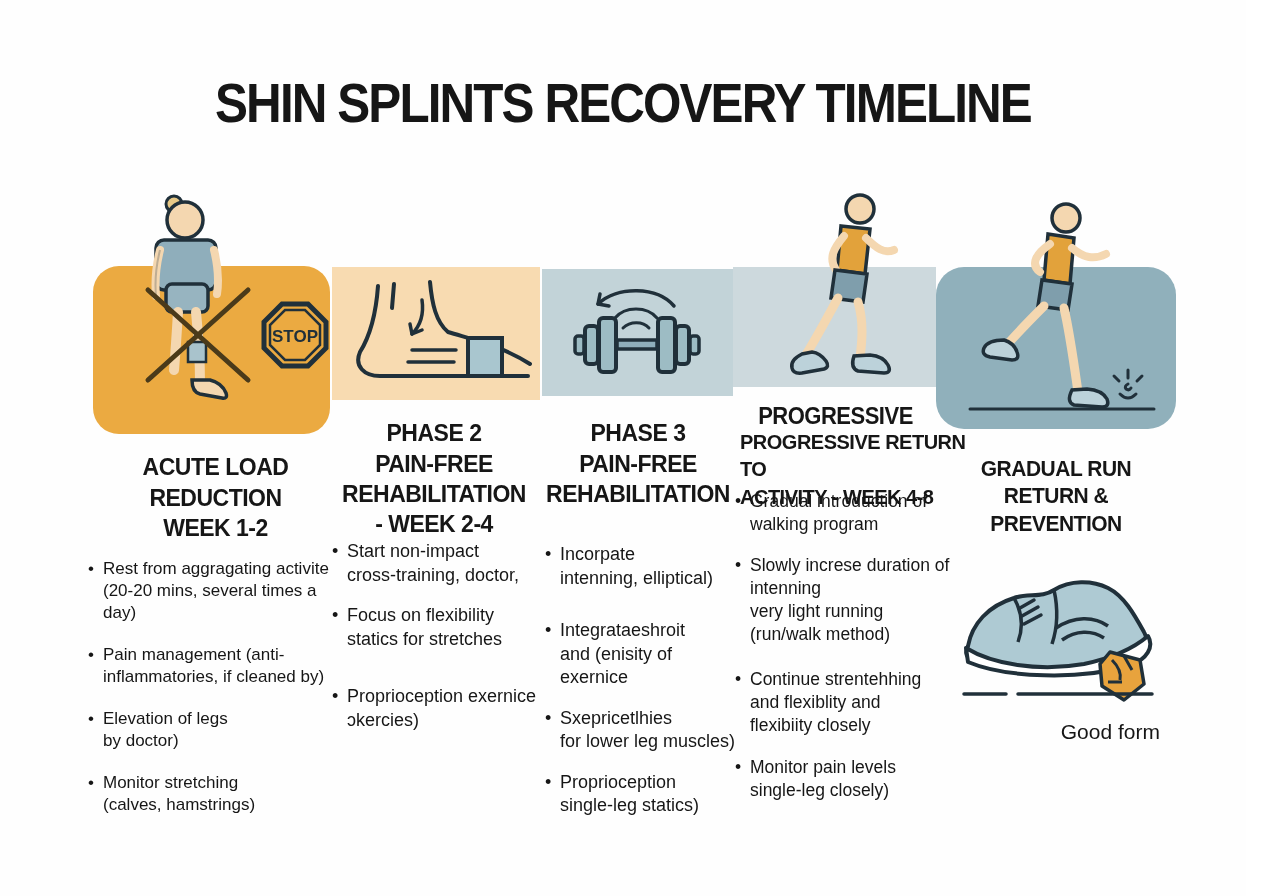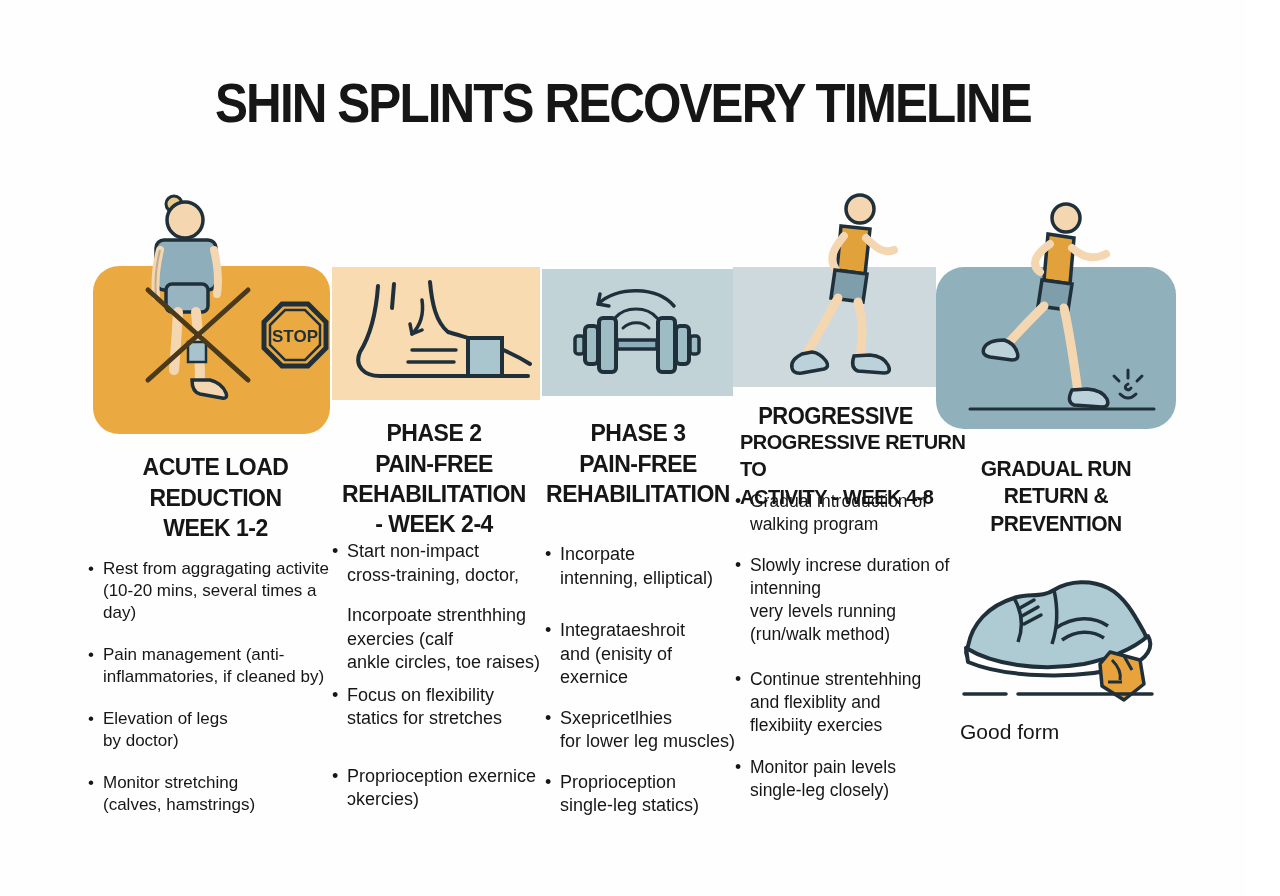--- a/index.html
+++ b/index.html
@@ -14,21 +14,21 @@
            font-size:23px;line-height:29px;text-align:center;transform:scaleY(1.05);transform-origin:center top;}
   .heading.left{text-align:left;}
   .bullets{position:absolute;}
   .bullet{display:flex;align-items:flex-start;}
   .marker{width:15px;flex:0 0 15px;font-size:18px;line-height:23px;}
   .btext{flex:1;white-space:pre-line;}
   .c1 .btext,.c1 .marker{font-size:17px;line-height:22px;}
   .c2 .btext,.c2 .marker{font-size:18px;line-height:23.5px;}
   .c3 .btext,.c3 .marker{font-size:18px;line-height:23.5px;}
   .c4 .btext,.c4 .marker{font-size:17.5px;line-height:23px;}
-  .caption{position:absolute;font-size:21px;text-align:left;}
+  .caption{position:absolute;font-size:21px;text-align:right;}
   svg{position:absolute;overflow:visible;}
 </style>
 </head>
 <body>
 
 <div class="canvas">
 
   <div class="title">SHIN SPLINTS RECOVERY TIMELINE</div>
 
   <div class="box r26" style="left:93px;top:266px;width:237px;height:168px;background:#ebaa41;"></div>
@@ -126,21 +126,21 @@
   <div class="heading" style="left:733px;top:401px;width:205px;font-size:22px;">PROGRESSIVE</div>
   <div class="heading left" style="left:740px;top:428px;width:230px;font-size:20px;line-height:26px;">PROGRESSIVE RETURN TO
 ACTIVITY - WEEK 4-8</div>
   <div class="heading" style="left:940px;top:455px;width:232px;font-size:21px;line-height:26px;">GRADUAL RUN
 RETURN &amp; PREVENTION</div>
 
   <div class="bullets c1" style="left:88px;top:558px;width:262px;">
     <div class="bullet" style="margin-bottom:20px;">
       <span class="marker">•</span>
       <span class="btext">Rest from aggragating activite
-(10-20 mins, several times a day)</span>
+(20-20 mins, several times a day)</span>
       </div>
     <div class="bullet" style="margin-bottom:20px;">
       <span class="marker">•</span>
       <span class="btext">Pain management (anti-
 inflammatories, if cleaned by)</span>
       </div>
     <div class="bullet" style="margin-bottom:20px;">
       <span class="marker">•</span>
       <span class="btext">Elevation of legs
 by doctor)</span>
@@ -151,26 +151,20 @@
 (calves, hamstrings)</span>
       </div>
   </div>
 
   <div class="bullets c2" style="left:332px;top:540px;width:218px;">
     <div class="bullet" style="margin-bottom:17px;">
       <span class="marker">•</span>
       <span class="btext">Start non-impact
 cross-training, doctor,</span>
       </div>
-    <div class="bullet" style="margin-bottom:9px;">
-      <span class="marker"></span>
-      <span class="btext">Incorpoate strenthhing
-exercies (calf
-ankle circles, toe raises)</span>
-      </div>
     <div class="bullet" style="margin-bottom:34px;">
       <span class="marker">•</span>
       <span class="btext">Focus on flexibility
 statics for stretches</span>
       </div>
     <div class="bullet">
       <span class="marker">•</span>
       <span class="btext">Proprioception exernice
 ɔkercies)</span>
       </div>
@@ -202,28 +196,28 @@
   <div class="bullets c4" style="left:735px;top:490px;width:228px;">
     <div class="bullet" style="margin-bottom:18px;">
       <span class="marker">•</span>
       <span class="btext">Gradual introduction of
 walking program</span>
       </div>
     <div class="bullet" style="margin-bottom:22px;">
       <span class="marker">•</span>
       <span class="btext">Slowly increse duration of
 intenning
-very levels running
+very light running
 (run/walk method)</span>
       </div>
     <div class="bullet" style="margin-bottom:19px;">
       <span class="marker">•</span>
       <span class="btext">Continue strentehhing
 and flexiblity and
-flexibiity exercies</span>
+flexibiity closely</span>
       </div>
     <div class="bullet">
       <span class="marker">•</span>
       <span class="btext">Monitor pain levels
 single-leg closely)</span>
       </div>
   </div>
 
   <svg style="left:958px;top:568px;" width="205" height="140" viewBox="0 0 205 140">
     <path d="M10,78 C14,56 30,38 56,30 C70,25 84,30 96,22 C112,12 134,12 150,20 C166,28 176,46 186,64

